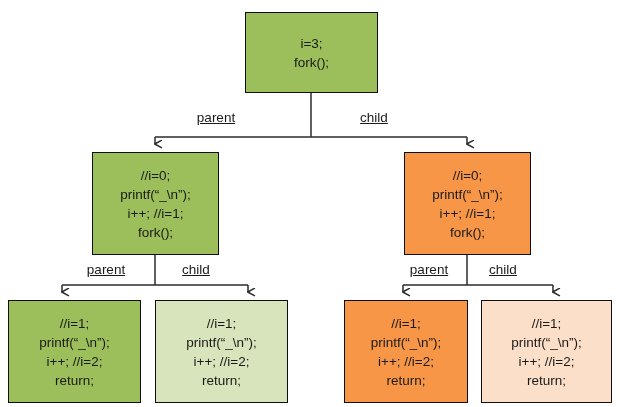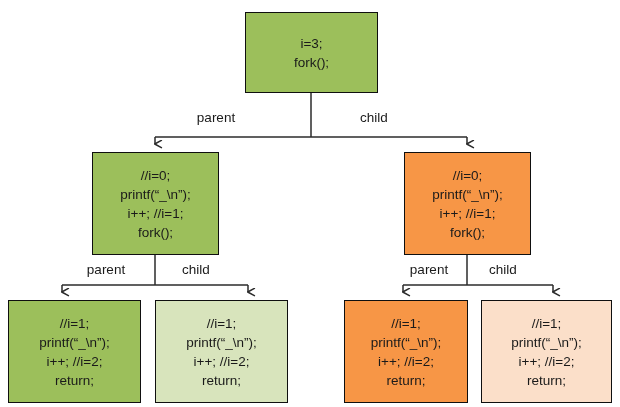--- a/index.html
+++ b/index.html
@@ -32,20 +32,21 @@
   .node .code-line {
     display: block;
   }
   .edge-label {
     position: absolute;
     color: #1a1a1a;
     font-size: 13.5px;
     line-height: 16px;
     white-space: nowrap;
     text-align: center;
+    text-decoration: underline;
   }
   svg.connectors {
     position: absolute;
     left: 0;
     top: 0;
     width: 620px;
     height: 407px;
     overflow: visible;
     pointer-events: none;
   }

